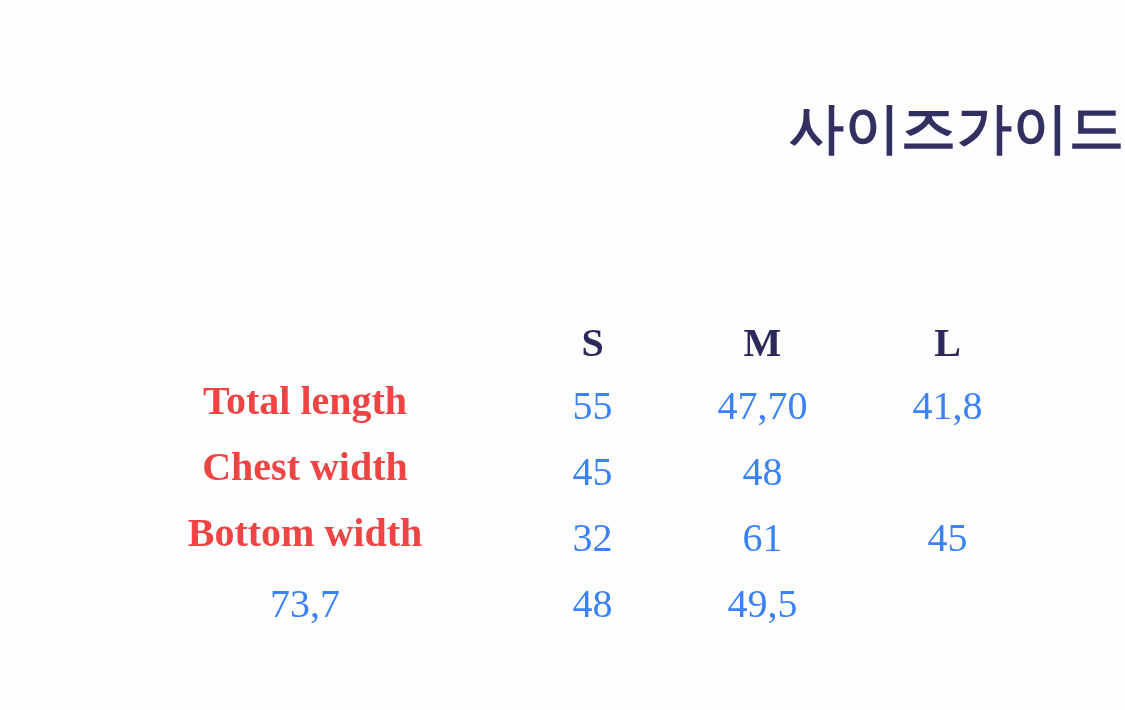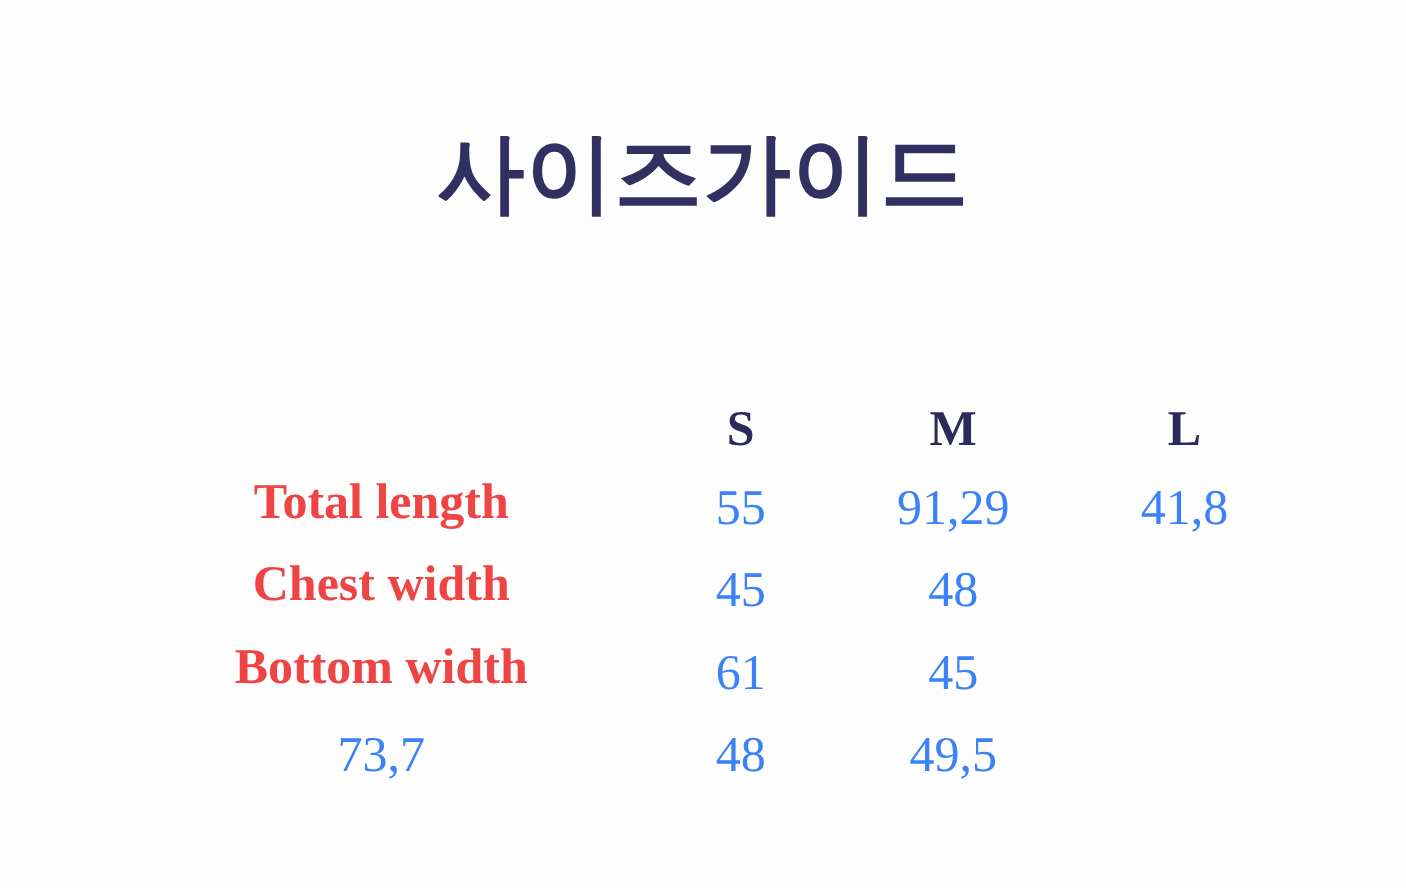--- a/index.html
+++ b/index.html
@@ -14,23 +14,23 @@
     background: #fdfdfe;
     overflow: hidden;
     font-family: "Liberation Serif", "DejaVu Serif", serif;
     color: #2f2c5f;
   }
   .page-title {
     position: absolute;
     top: 92px;
     left: 0;
     width: 100%;
-    text-align: center;
+    text-align: right;
     font-family: "Liberation Sans", "DejaVu Sans", sans-serif;
-    font-size: 70px;
+    font-size: 55px;
     font-weight: 600;
     letter-spacing: 1px;
     color: #322f61;
   }
   .size-table {
     position: absolute;
     top: 318px;
     left: 85px;
     width: 945px;
   }
@@ -74,32 +74,33 @@
     <div class="trow header-row">
       <div class="cell"></div>
       <div class="cell col-header">S</div>
       <div class="cell col-header">M</div>
       <div class="cell col-header">L</div>
     </div>
 
     <div class="trow">
       <div class="cell row-label">Total length</div>
       <div class="cell value">55</div>
-      <div class="cell value">91,29</div>
+      <div class="cell value">47,70</div>
       <div class="cell value">41,8</div>
     </div>
 
     <div class="trow">
       <div class="cell row-label">Chest width</div>
       <div class="cell value">45</div>
       <div class="cell value">48</div>
     </div>
 
     <div class="trow">
       <div class="cell row-label">Bottom width</div>
+      <div class="cell value">32</div>
       <div class="cell value">61</div>
       <div class="cell value">45</div>
     </div>
 
     <div class="trow">
       <div class="cell value">73,7</div>
       <div class="cell value">48</div>
       <div class="cell value">49,5</div>
     </div>
 

